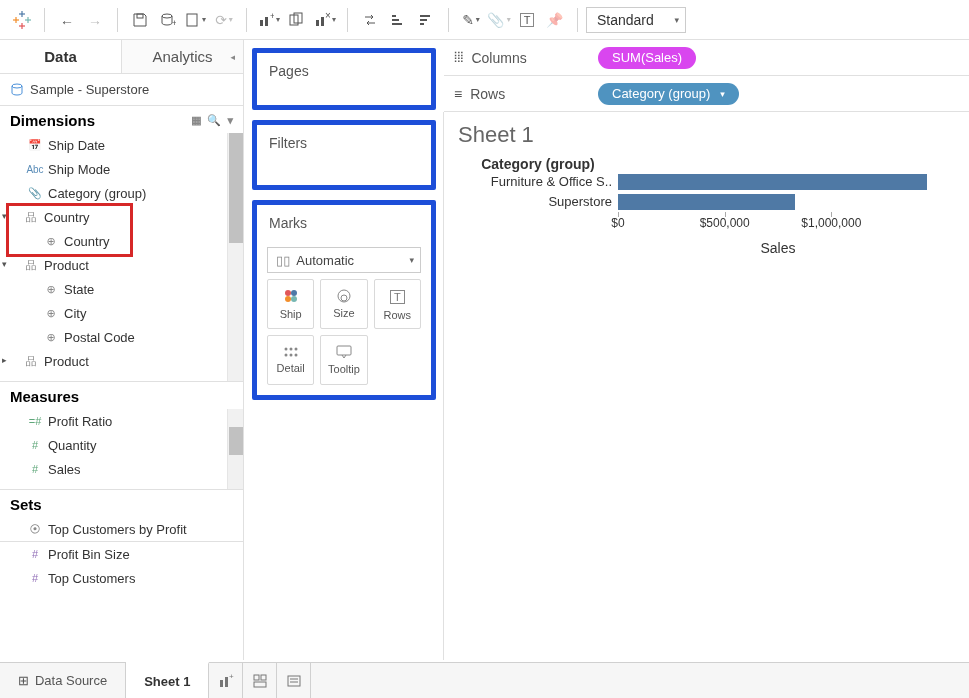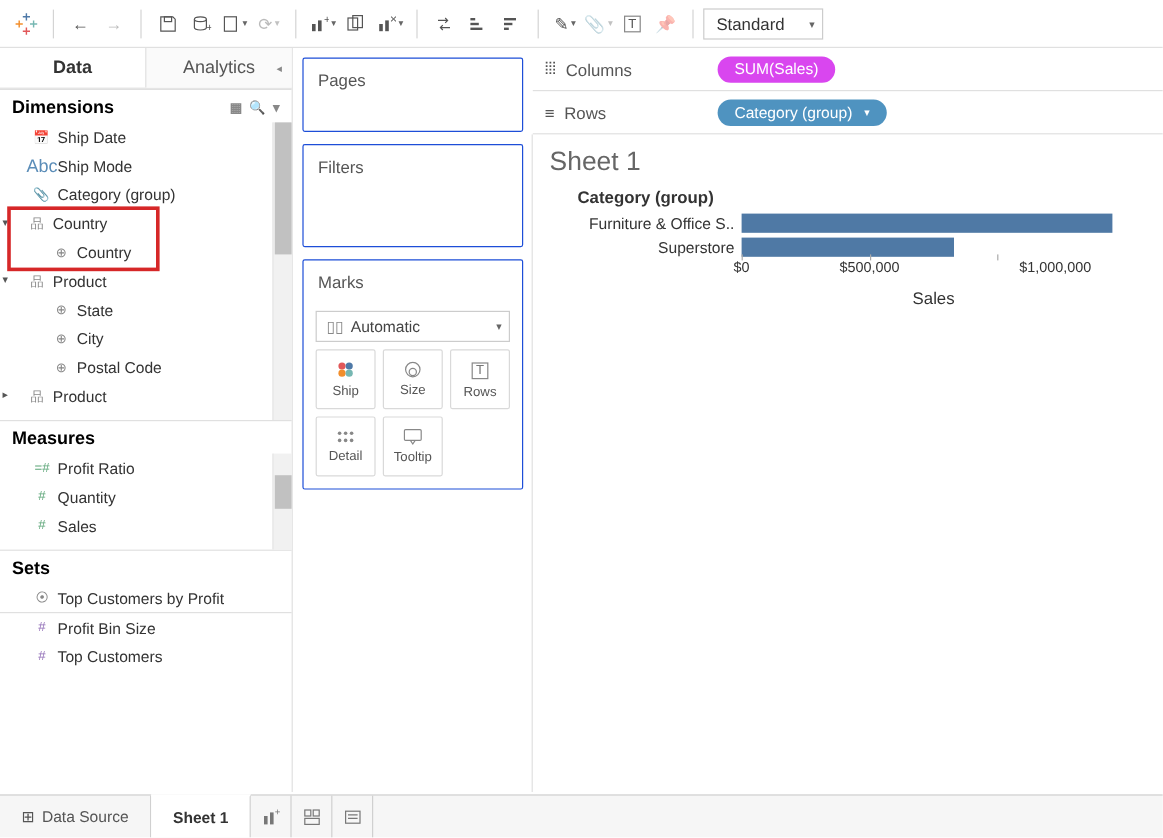--- a/index.html
+++ b/index.html
@@ -27,40 +27,40 @@
 .sb-item { display: flex; align-items: center; padding: 3px 8px 3px 26px; font-size: 13px; color: #333; cursor: pointer; height: 24px; }
 .sb-item.indent1 { padding-left: 42px; }
 .sb-item .ic { width: 18px; display: inline-flex; justify-content: center; color: #888; font-size: 11px; }
 .sb-item .nm { margin-left: 4px; }
 .hier-marker { position: absolute; left: 2px; font-size: 9px; color: #555; }
 .sb-scroll { position: absolute; right: 0; top: 0; width: 16px; background: #f1f1f1; border-left: 1px solid #e5e5e5; }
 .sb-thumb { position: absolute; width: 14px; left: 1px; background: #c1c1c1; border-radius: 0; }
 .red-box { position: absolute; border: 3px solid #d62728; pointer-events: none; }
 
 .midcol { width: 200px; padding: 8px 8px 0 8px; display: flex; flex-direction: column; gap: 10px; }
-.card { border: 1px solid #1d4ed8; border-radius: 2px; background: #fff; }
+.card { border: 5px solid #1d4ed8; border-radius: 2px; background: #fff; }
 .card-title { padding: 10px 12px; font-size: 14px; color: #555; }
 .marks-select { border: 1px solid #ccc; height: 26px; display: flex; align-items: center; padding: 0 8px; font-size: 13px; color: #444; position: relative; margin: 6px 10px; cursor: pointer; }
 .marks-select .caret { position: absolute; right: 6px; font-size: 9px; color: #666; }
 .marks-grid { display: grid; grid-template-columns: repeat(3, 1fr); gap: 6px; padding: 0 10px 10px; }
 .mark-btn { border: 1px solid #d9d9d9; border-radius: 2px; height: 50px; display: flex; flex-direction: column; align-items: center; justify-content: center; gap: 4px; font-size: 11px; color: #555; cursor: pointer; }
 .mark-btn .mi { font-size: 16px; color: #777; }
 
 .shelves { flex: 1; display: flex; flex-direction: column; }
 .shelf-row { display: flex; align-items: center; height: 36px; border-bottom: 1px solid #e0e0e0; padding: 0 10px; gap: 14px; }
 .shelf-label { display: flex; align-items: center; gap: 8px; font-size: 14px; color: #555; width: 130px; }
 .pill { border-radius: 13px; height: 22px; display: inline-flex; align-items: center; padding: 0 14px; font-size: 13px; color: #fff; cursor: pointer; }
 .pill-g { background: #d946ef; }
 .pill-b { background: #4f93c0; }
 .pill .caret { margin-left: 10px; font-size: 9px; }
 .viz-area { flex: 1; padding: 10px 14px; border-left: 1px solid #e0e0e0; margin-left: -1px; }
 .viz-title { font-size: 22px; color: #666; font-weight: 400; margin-bottom: 8px; }
 .subhead { font-size: 14px; font-weight: 600; text-align: center; width: 160px; margin-left: 0; color: #333; margin-bottom: 2px; }
 .chart { display: flex; flex-direction: column; }
-.crow { display: flex; align-items: flex-end; height: 20px; }
+.crow { display: flex; align-items: flex-start; height: 20px; }
 .crow .lbl { width: 160px; text-align: right; font-size: 13px; padding-right: 6px; color: #333; }
 .crow .bar { height: 16px; background: #4f79a5; }
 .axis { display: flex; margin-left: 160px; margin-top: 2px; position: relative; height: 18px; }
 .tick { position: absolute; font-size: 12px; color: #333; transform: translateX(-50%); }
 .axis-tick-line { position: absolute; width: 1px; height: 5px; background: #aaa; top: -4px; }
 .axis-label { text-align: center; margin-left: 160px; font-size: 14px; color: #333; margin-top: 6px; }
 
 .bottom-tabs { position: absolute; bottom: 0; left: 0; right: 0; height: 36px; border-top: 1px solid #d0d0d0; display: flex; align-items: stretch; background: #f6f6f6; }
 .bt-tab { display: flex; align-items: center; padding: 0 18px; font-size: 13px; color: #555; border-right: 1px solid #d0d0d0; cursor: pointer; gap: 6px; }
 .bt-tab.active { background: #fff; font-weight: 600; color: #333; border-top: 2px solid #fff; margin-top: -1px; }
@@ -169,36 +169,45 @@
 <div class="main">
 
   <div class="sidebar">
     <div class="sb-tabs">
       <div class="sb-tab active">Data</div>
       <div class="sb-tab inactive">
           <span>Analytics</span>
           <span class="caret">◂</span>
         </div>
     </div>
+    <div class="sb-source">
+      <span>
+          <svg width="14" height="14" viewBox="0 0 14 14">
+            <ellipse cx="7" cy="3" rx="5" ry="2" fill="none" stroke="#4a90d9"></ellipse>
+            <path d="M2 3v7c0 1 2 2 5 2s5-1 5-2V3" fill="none" stroke="#4a90d9"></path>
+          </svg>
+        </span>
+      <span>Sample - Superstore</span>
+    </div>
     <div style="border-top:1px solid #e0e0e0"></div>
     <div class="sb-section-head">
       <span>Dimensions</span>
       <span class="sb-head-ctrls">
         <span>▦</span>
         <span>🔍</span>
         <span>▾</span>
       </span>
     </div>
     <div class="sb-list" style="height:248px">
       <div class="sb-item">
           <span class="ic">📅</span>
           <span class="nm">Ship Date</span>
         </div>
       <div class="sb-item">
-          <span class="ic" style="font-size:15px;color:#5b8db8">Abc</span>
+          <span class="ic" style="font-size:10px;color:#5b8db8">Abc</span>
           <span class="nm">Ship Mode</span>
         </div>
       <div class="sb-item">
           <span class="ic">📎</span>
           <span class="nm">Category (group)</span>
         </div>
       <div style="position:relative">
         <span class="hier-marker" style="top:6px">▾</span>
         <div class="sb-item" style="padding-left:22px">
             <span class="ic">品</span>
@@ -281,21 +290,21 @@
           <span class="ic" style="color:#9370b8">#</span>
           <span class="nm">Top Customers</span>
         </div>
     </div>
   </div>
 
   <div class="midcol">
     <div class="card" style="height:62px">
       <div class="card-title">Pages</div>
     </div>
-    <div class="card" style="height:86px">
+    <div class="card" style="height:70px">
       <div class="card-title">Filters</div>
     </div>
     <div class="card">
       <div class="card-title">Marks</div>
       <div class="marks-select">
         <span style="margin-right:6px;color:#888">▯▯</span>
         <span>Automatic</span>
         <span class="caret">▾</span>
       </div>
       <div class="marks-grid">
@@ -381,21 +390,21 @@
             <div class="lbl">Superstore</div>
             <div class="bar" style="width: 177.067px;"></div>
           </div>
         </div>
       <div class="axis" id="xaxis" style="width:320px">
           <div class="axis-tick-line" style="left: 0px;"></div>
           <div class="tick" style="left: 0px;">$0</div>
           <div class="axis-tick-line" style="left: 106.667px;"></div>
           <div class="tick" style="left: 106.667px;">$500,000</div>
           <div class="axis-tick-line" style="left: 213.333px;"></div>
-          <div class="tick" style="left: 213.333px; margin-left: 48px;">$1,000,000</div>
+          <div class="tick" style="left: 213.333px;">$1,000,000</div>
         </div>
       <div class="axis-label" style="width:320px">Sales</div>
     </div>
   </div>
 </div>
 
 <div class="bottom-tabs">
   <div class="bt-tab">
       <span>⊞</span>
       <span>Data Source</span>

